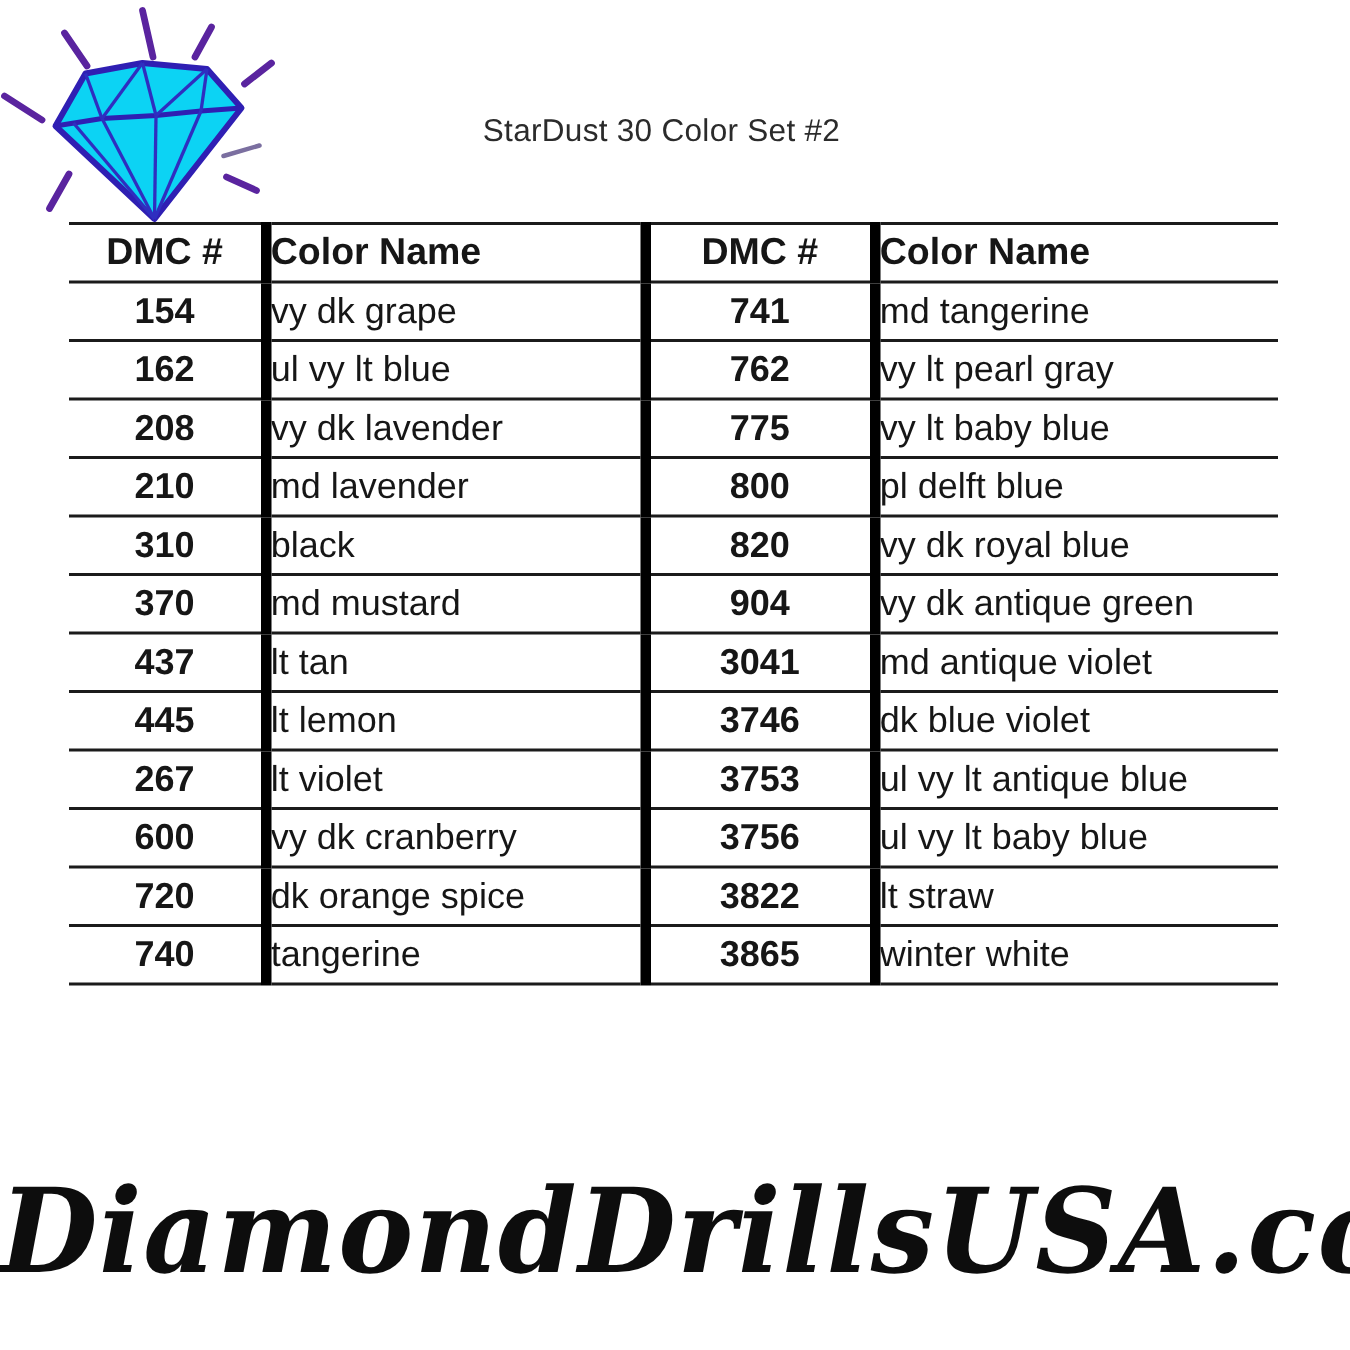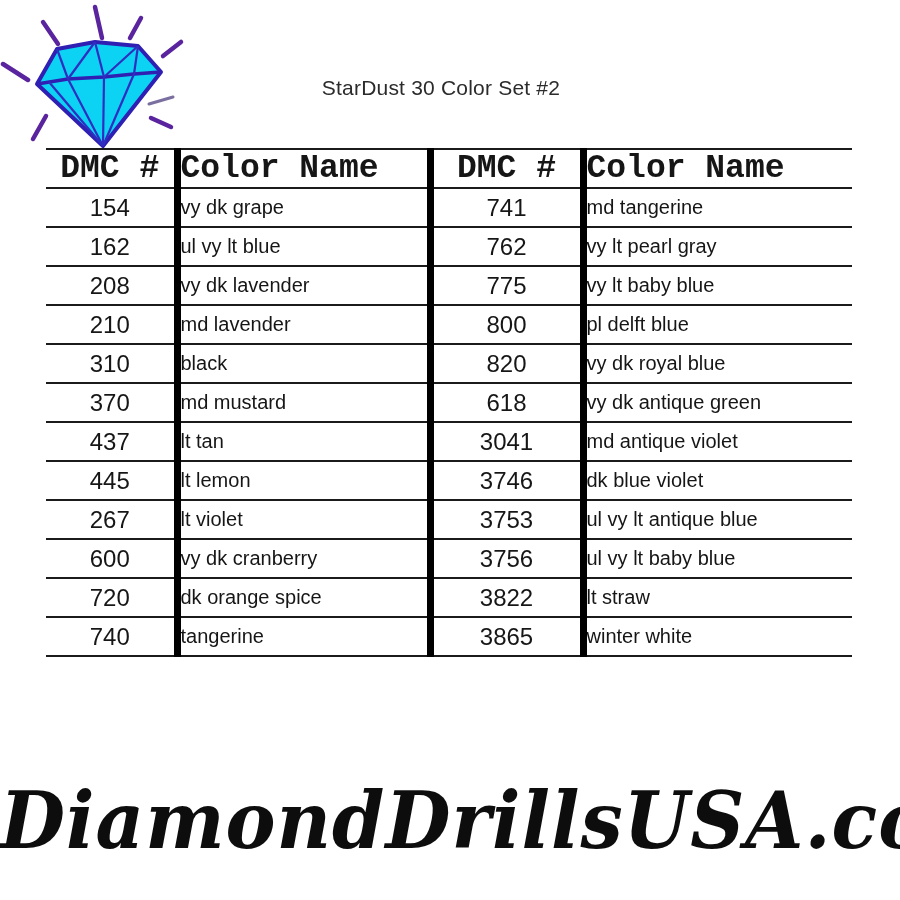--- a/index.html
+++ b/index.html
@@ -18,25 +18,25 @@
     border-top:2px solid #1b1b1b;border-bottom:2px solid #1b1b1b;
     color:#161616;
   }
   table.color-table tr{height:39px;border-bottom:2px solid #1b1b1b;}
   table.color-table th, table.color-table td{
     padding:0;vertical-align:middle;overflow:hidden;white-space:nowrap;
   }
   col.c-num-l{width:131px;} col.c-name-l{width:253px;}
   col.c-num-r{width:153px;} col.c-name-r{width:269px;}
   .v{border-left:7px solid #000000;}
-  th{font-size:33px;font-weight:bold;font-family:Liberation Mono, monospace;}
+  th{font-size:25px;font-weight:bold;}
   th.h-num{text-align:center;}
   th.h-name{text-align:left;padding-left:7px;}
-  td.num{font-size:24px;font-weight:normal;text-align:center;}
-  td.name{font-size:20px;text-align:left;padding-left:7px;}
+  td.num{font-size:24px;font-weight:bold;text-align:center;}
+  td.name{font-size:24px;text-align:left;padding-left:7px;}
   .website{
     position:absolute;top:776px;left:0;width:900px;text-align:center;
     font-family:"DejaVu Serif", serif;font-style:italic;font-weight:bold;
     font-size:75px;color:#0d0d0d;letter-spacing:1px;line-height:1.2;
     transform:scaleY(1.04);
   }
 </style>
 </head>
 <body>
 
@@ -110,21 +110,21 @@
   </tr>
   <tr>
     <td class="num">310</td>
     <td class="name v">black</td>
     <td class="num v">820</td>
     <td class="name v">vy dk royal blue</td>
   </tr>
   <tr>
     <td class="num">370</td>
     <td class="name v">md mustard</td>
-    <td class="num v">618</td>
+    <td class="num v">904</td>
     <td class="name v">vy dk antique green</td>
   </tr>
   <tr>
     <td class="num">437</td>
     <td class="name v">lt tan</td>
     <td class="num v">3041</td>
     <td class="name v">md antique violet</td>
   </tr>
   <tr>
     <td class="num">445</td>

